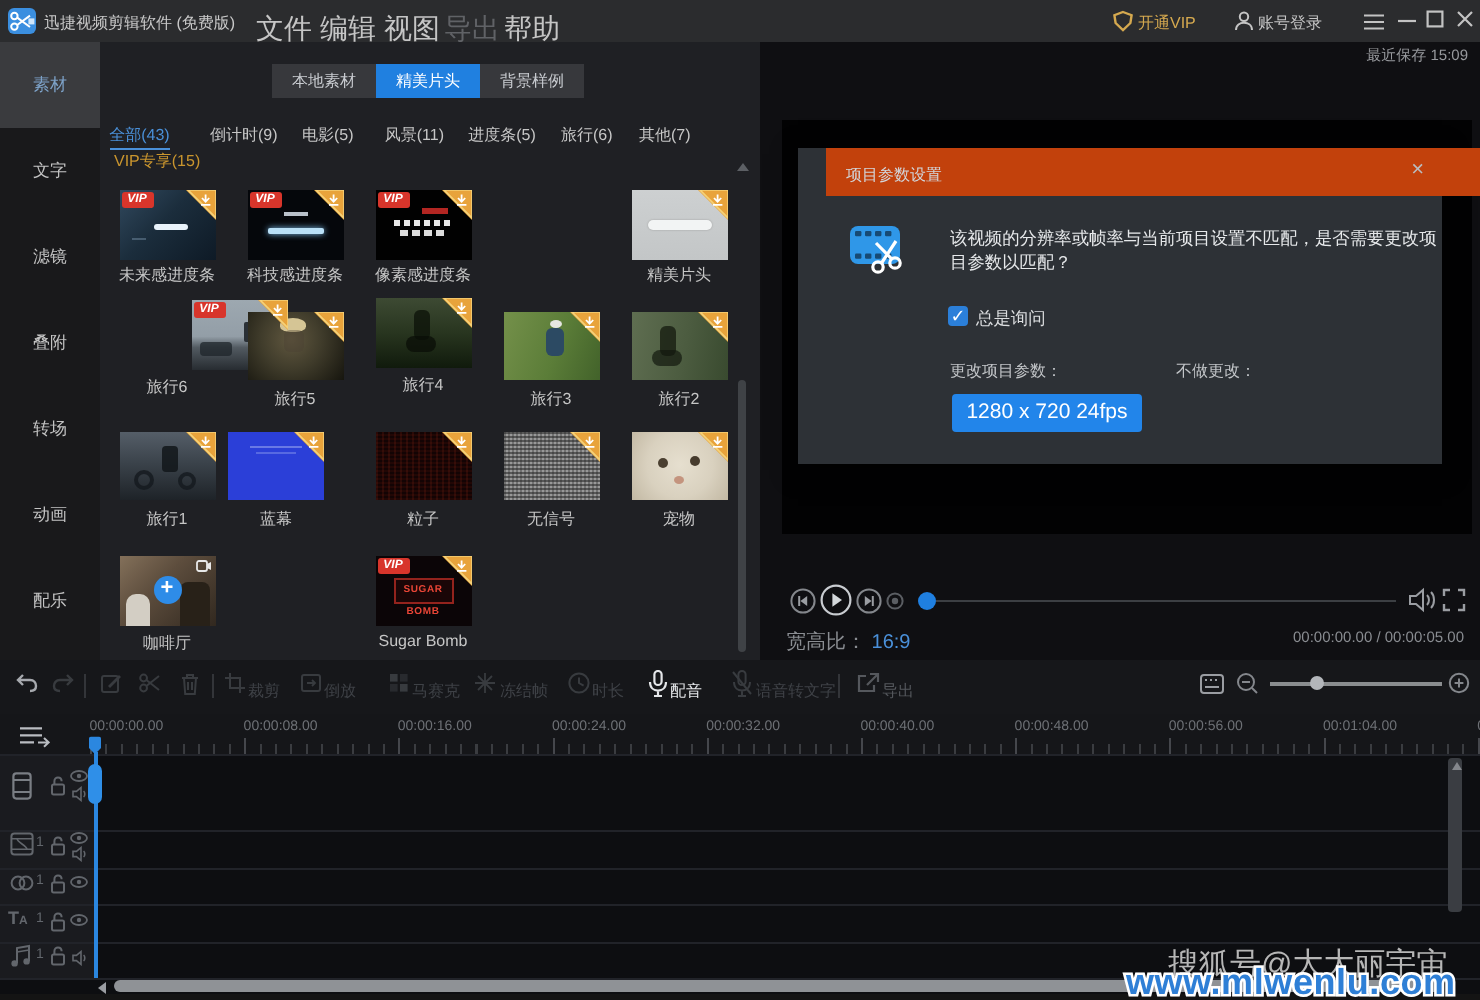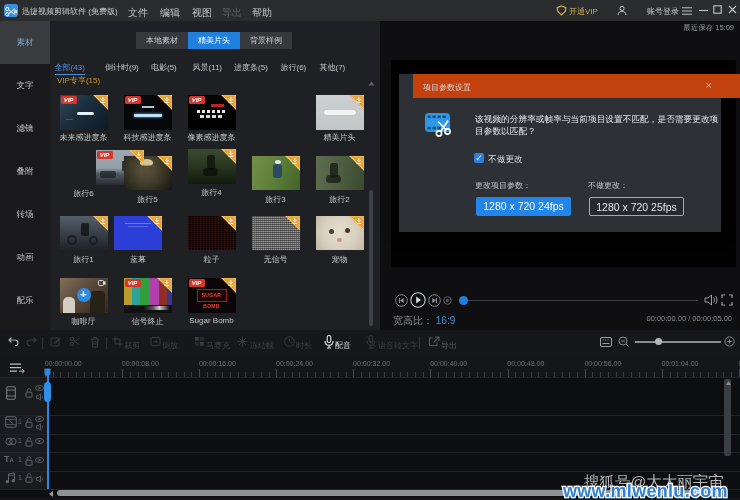--- a/index.html
+++ b/index.html
@@ -4,23 +4,23 @@
 <style>
 * { margin:0; padding:0; box-sizing:border-box; }
 html,body { width:740px; height:500px; overflow:hidden; background:#141416; }
 body { font-family:"Liberation Sans", sans-serif; position:relative; }
 .abs { position:absolute; }
 
 
 #menubar { position:absolute; left:0; top:0; width:740px; height:21px; background:#2b2c2e; }
 #menubar .logo { position:absolute; left:4px; top:4px; width:14px; height:13px; background:#3b8fe0; border-radius:3px; }
 #menubar .apptitle { position:absolute; left:22px; top:6px; font-size:8px; color:#c9c9c9; }
-.menu { position:absolute; top:6px; font-size:10px; color:#c5c5c5; }
+.menu { position:absolute; top:6px; font-size:14px; color:#c5c5c5; }
 #vip { position:absolute; left:569px; top:6px; font-size:8px; color:#d5a94f; }
-#login { position:absolute; left:647px; top:6px; font-size:8px; color:#c5c5c5; }
+#login { position:absolute; left:629px; top:6px; font-size:8px; color:#c5c5c5; }
 
 
 #sidebar { position:absolute; left:0; top:21px; width:50px; height:309px; background:#19191b; }
 #sidebar .active { position:absolute; left:0; top:0; width:50px; height:43px; background:#3a3b3e; }
 #sidebar .item { position:absolute; width:50px; text-align:center; font-size:8.5px; color:#c3c3c3; }
 
 
 #panel { position:absolute; left:50px; top:21px; width:330px; height:309px; background:#1f2024; }
 .tab { position:absolute; top:11px; width:52px; height:17px; line-height:17px; text-align:center; font-size:8px; color:#c9ccd1; background:#37383c; }
 .tab.sel { background:#2080e0; color:#fff; }
@@ -312,33 +312,20 @@
       <div class="abs" style="left:3px;top:19px;width:12px;height:16px;background:#d3cec4;border-radius:5px 5px 0 0;"></div>
       <div class="abs" style="left:30px;top:13px;width:15px;height:22px;background:#282118;border-radius:4px 4px 0 0;"></div>
       <div class="abs" style="left:17px;top:10px;width:14px;height:14px;background:#2e8ce8;border-radius:50%;color:#fff;font-size:11px;line-height:13px;text-align:center;font-weight:bold;">+</div>
       <svg class="abs" style="right:2px;top:2px;" width="8" height="6" viewBox="0 0 8 6">
           <rect x="0.5" y="0.5" width="5" height="5" rx="1" fill="none" stroke="#e8e8e8" stroke-width="0.9"></rect>
           <path d="M5.5 2 L7.5 1 V5 L5.5 4 Z" fill="#e8e8e8"></path>
         </svg>
     </div>
       <div class="tlabel" style="top:38px;">咖啡厅</div>
   </div>
-  <div class="thumb" style="left:73.5px;top:257px;">
-    <div class="timg" style="background:#111;">
-      <div class="abs" style="left:0;top:0;width:48px;height:27px;background:linear-gradient(90deg,#b89b28 0 17%,#2ba39a 17% 34%,#2f9e3b 34% 55%,#b13fae 55% 72%,#8e2f23 72% 89%,#34378e 89% 100%);"></div>
-      <div class="abs" style="left:2px;top:28px;width:44px;height:4px;background:linear-gradient(90deg,#121212 0 40%,#5a5a5a 62%,#d0d0d0 76%,#090909 100%);"></div>
-      <div class="vip">VIP</div>
-        <svg class="dl" width="15" height="15">
-          <polygon points="0,0 15,0 15,15" fill="#e8a33b"></polygon>
-          <polygon points="1,0 15,0 15,14" fill="none" stroke="#f5d27a" stroke-width="0.8"></polygon>
-          <path d="M9.8 2.2 V5.6 M8 4 L9.8 5.9 L11.6 4 M7.5 7.4 H12.2" stroke="#fff" stroke-width="0.9" fill="none"></path>
-        </svg>
-    </div>
-      <div class="tlabel" style="top:38px;">信号终止</div>
-  </div>
   <div class="thumb" style="left:137.5px;top:257px;">
     <div class="timg" style="background:#0b0507;">
       <div class="abs" style="left:9px;top:11px;width:30px;height:13px;border:1px solid #93231d;background:#1a0607;color:#e84536;font-size:5px;font-weight:bold;text-align:center;line-height:11px;letter-spacing:.3px;">SUGAR BOMB</div>
       <div class="vip">VIP</div>
         <svg class="dl" width="15" height="15">
           <polygon points="0,0 15,0 15,15" fill="#e8a33b"></polygon>
           <polygon points="1,0 15,0 15,14" fill="none" stroke="#f5d27a" stroke-width="0.8"></polygon>
           <path d="M9.8 2.2 V5.6 M8 4 L9.8 5.9 L11.6 4 M7.5 7.4 H12.2" stroke="#fff" stroke-width="0.9" fill="none"></path>
         </svg>
     </div>
@@ -371,25 +358,24 @@
       </svg>
     <svg class="abs" style="left:34px;top:44px;" width="20" height="20" viewBox="0 0 20 20">
         <g stroke="#fff" stroke-width="1.6" fill="none">
           <circle cx="6" cy="15.5" r="2.6"></circle>
           <circle cx="14.5" cy="13.5" r="2.6"></circle>
           <path d="M7.8 13.5 L15 2.5 M12.8 11.4 L5 3.5"></path>
         </g>
       </svg>
     <div id="mtext">该视频的分辨率或帧率与当前项目设置不匹配，是否需要更改项<br>目参数以匹配？</div>
     <div id="mcheck">✓</div>
-    <div id="mchecklabel">不做更改</div>
+    <div id="mchecklabel">总是询问</div>
     <div class="mlab" style="left:76px;">更改项目参数：</div>
     <div class="mlab" style="left:189px;">不做更改：</div>
     <div class="mbtn" id="mbtn1">1280 x 720 24fps</div>
-    <div class="mbtn" id="mbtn2">1280 x 720 25fps</div>
   </div>
   <svg class="abs" style="left:14.5px;top:272.5px;" width="13" height="13" viewBox="0 0 13 13">
       <circle cx="6.5" cy="6.5" r="5.8" fill="none" stroke="#84878c" stroke-width="1"></circle>
       <path d="M8.6 4 L5.2 6.5 L8.6 9 Z" fill="#9a9da2"></path>
       <path d="M4.6 4 V9" stroke="#9a9da2" stroke-width="1"></path>
     </svg>
   <svg class="abs" style="left:30px;top:271px;" width="16" height="16" viewBox="0 0 16 16">
       <circle cx="8" cy="8" r="7.2" fill="none" stroke="#c9ccd1" stroke-width="1.1"></circle>
       <path d="M6.2 4.6 L11 8 L6.2 11.4 Z" fill="#d5d8dc"></path>
     </svg>

